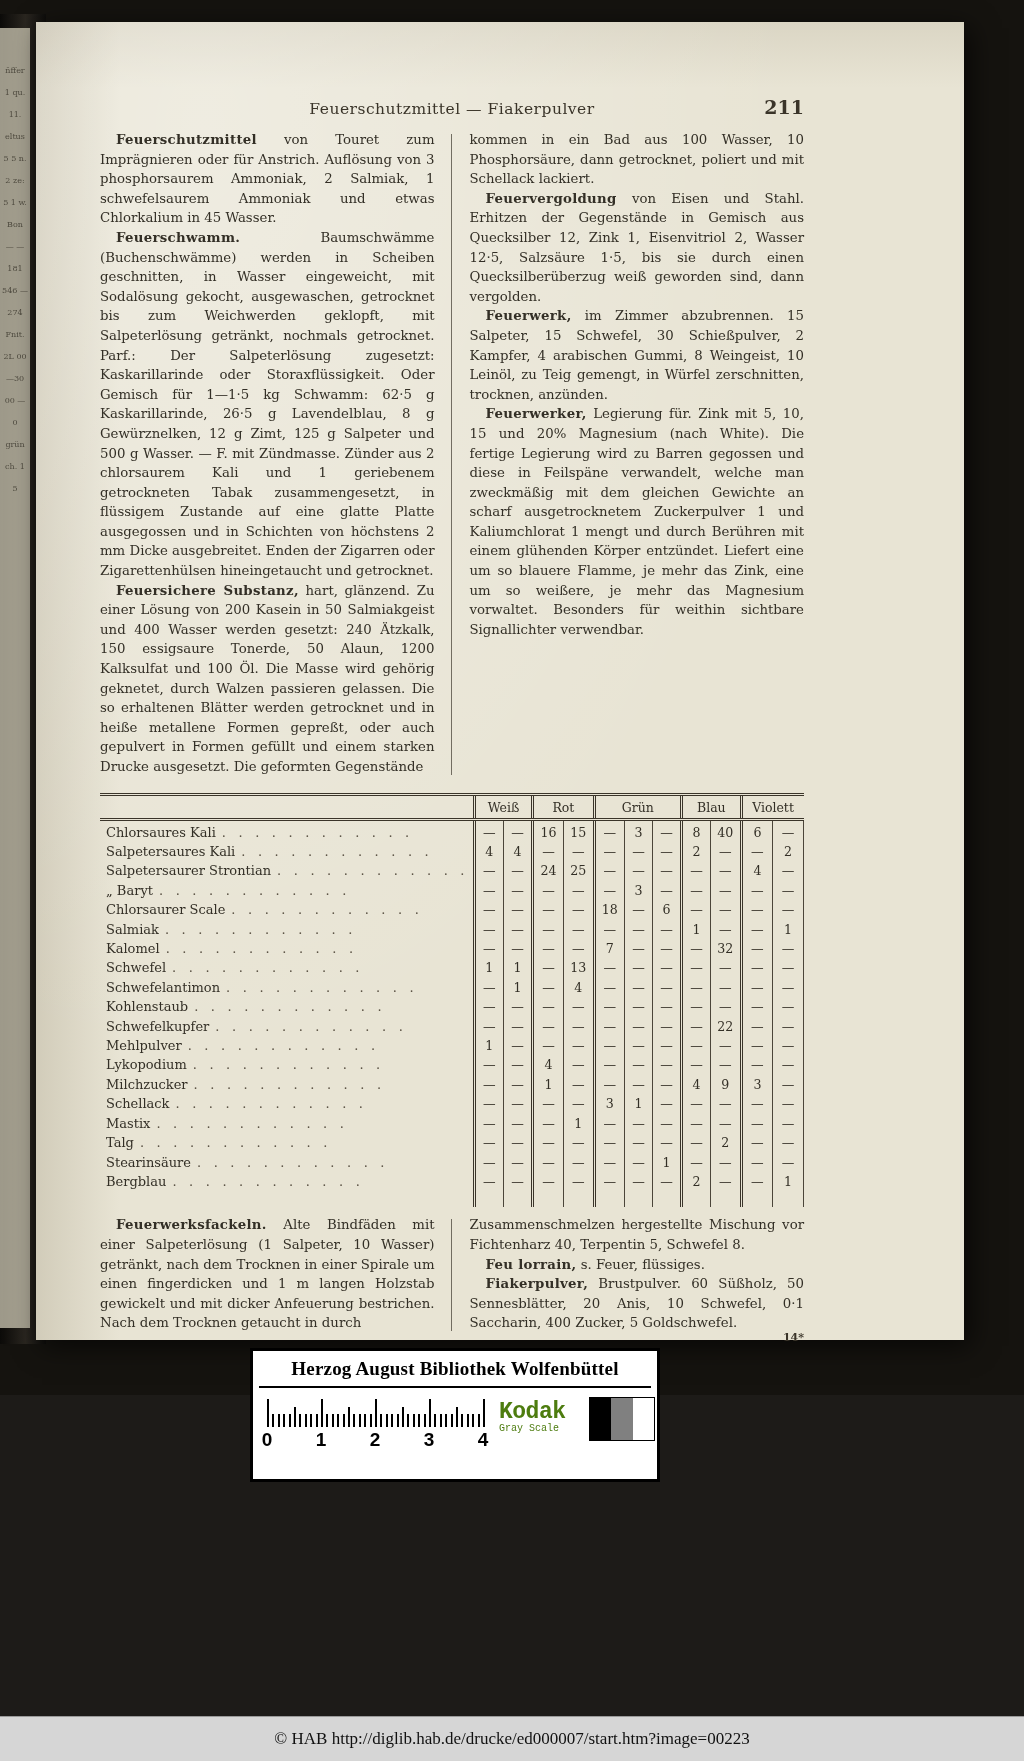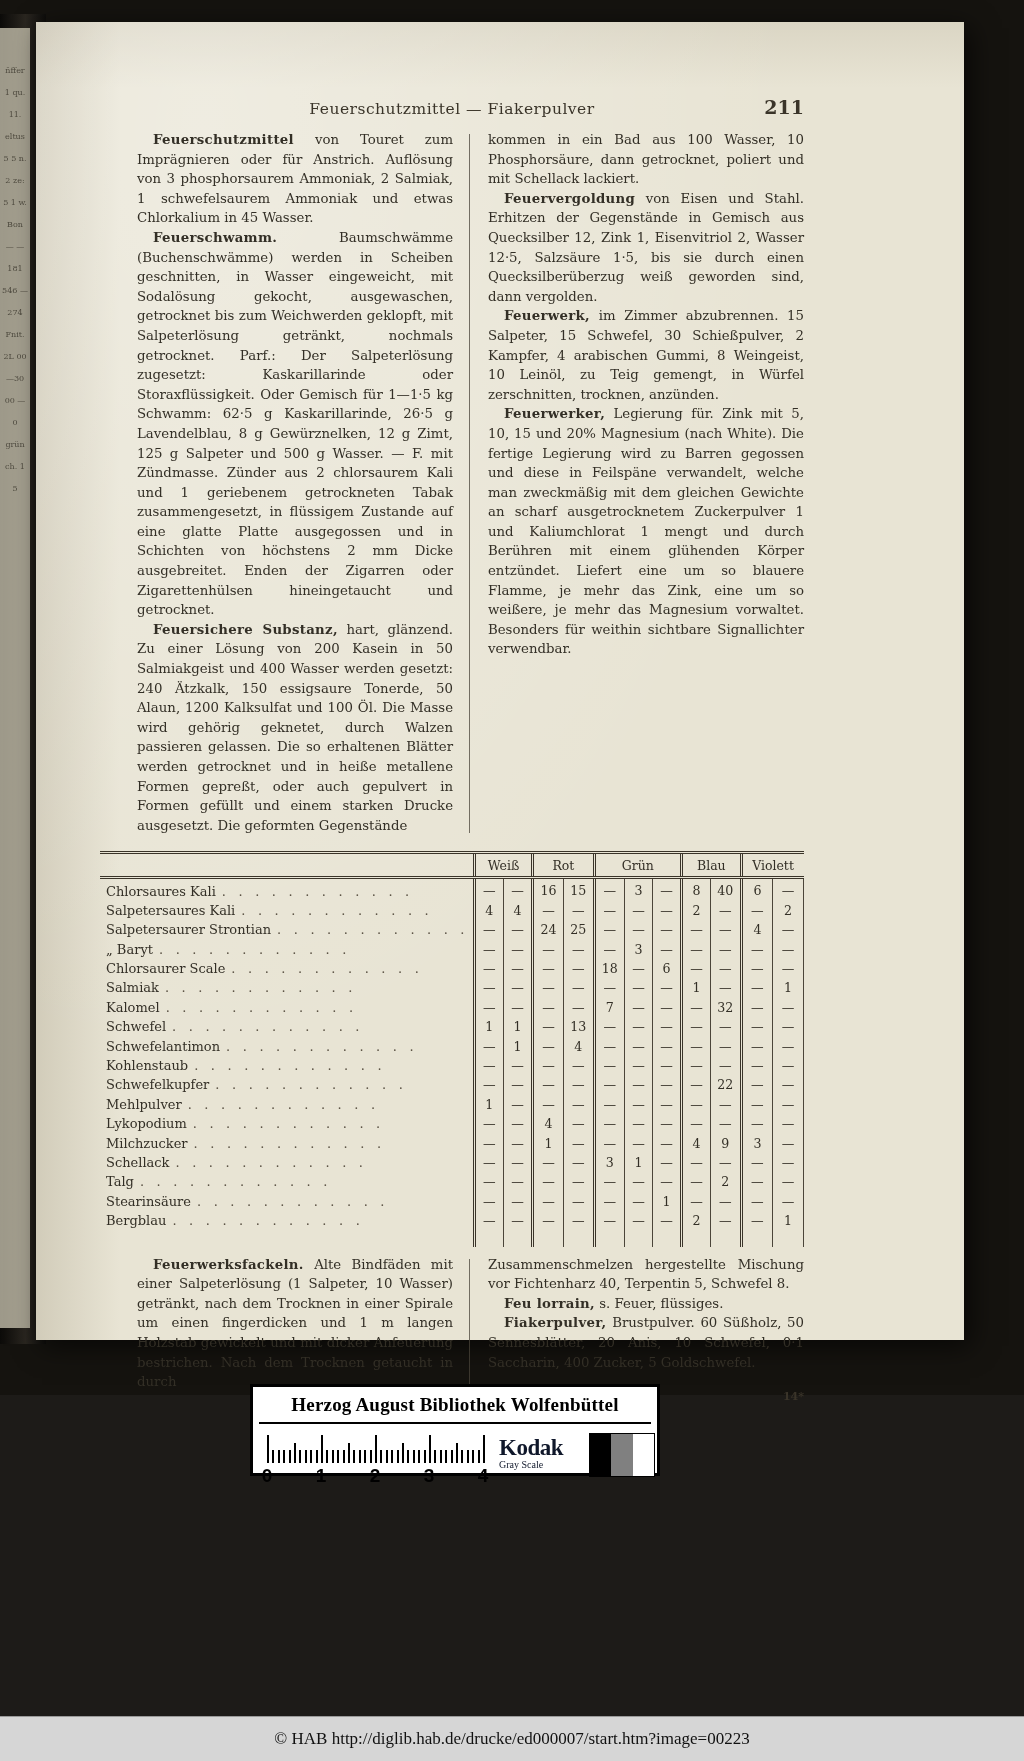--- a/index.html
+++ b/index.html
@@ -96,21 +96,20 @@
     font-weight: 700;
     letter-spacing: 0;
   }
   .runhead .rh-text { font-family: "DejaVu Serif", serif; }
 
   
   .cols {
     position: relative;
     display: flex;
     gap: 0;
-    margin-left: 37px;
   }
   .col {
     width: 336px;
     font-size: 13.3px;
     line-height: 19.6px;
     text-align: justify;
     text-justify: inter-word;
     hyphens: manual;
     color: #332f26;
   }
@@ -191,22 +190,22 @@
   .sig {
     position: absolute;
     right: 0; top: -18px;
     font-size: 11px;
     font-weight: 700;
   }
 
   
   #target {
     position: absolute;
-    left: 250px; top: 1384px;
-    width: 410px; height: 92px;
+    left: 250px; top: 1348px;
+    width: 410px; height: 134px;
     background: #fff;
     border: 3px solid #000;
     box-sizing: border-box;
     font-family: "Liberation Serif", serif;
   }
   #target .title {
     text-align: center;
     font-weight: 700;
     font-size: 19px;
     padding: 7px 0 4px 0;
@@ -239,22 +238,22 @@
   }
   #ruler .labels span {
     position: absolute;
     top: 2px;
     transform: translateX(-50%);
   }
   #kodak {
     position: absolute;
     left: 246px; top: 48px;
     width: 86px;
-    font-family: Liberation Serif, serif;
-    color: #0f172a;
+    font-family: Liberation Mono, monospace;
+    color: #4d7c0f;
   }
   #kodak .brand { font-size: 23px; font-weight: 700; letter-spacing: -.5px; }
   #kodak .sub { font-size: 10px; margin-top: -2px; }
   #patches {
     position: absolute;
     left: 336px; top: 46px;
     width: 66px; height: 44px;
     display: flex;
     border: 1px solid #000;
     box-sizing: border-box;
@@ -547,20 +546,34 @@
                 <td class="num vl vr">—</td>
               </tr>
               <tr>
                 <td class="name"><span>Schellack</span><span class="leaders">. . . . . . . . . . . .</span></td>
                 <td class="num vll">—</td>
                 <td class="num vl">—</td>
                 <td class="num vll">—</td>
                 <td class="num vl">—</td>
                 <td class="num vll">3</td>
                 <td class="num vl">1</td>
+                <td class="num vl">—</td>
+                <td class="num vll">—</td>
+                <td class="num vl">—</td>
+                <td class="num vll">—</td>
+                <td class="num vl vr">—</td>
+              </tr>
+              <tr>
+                <td class="name"><span>Mastix</span><span class="leaders">. . . . . . . . . . . .</span></td>
+                <td class="num vll">—</td>
+                <td class="num vl">—</td>
+                <td class="num vll">—</td>
+                <td class="num vl">1</td>
+                <td class="num vll">—</td>
+                <td class="num vl">—</td>
                 <td class="num vl">—</td>
                 <td class="num vll">—</td>
                 <td class="num vl">—</td>
                 <td class="num vll">—</td>
                 <td class="num vl vr">—</td>
               </tr>
               <tr>
                 <td class="name"><span>Talg</span><span class="leaders">. . . . . . . . . . . .</span></td>
                 <td class="num vll">—</td>
                 <td class="num vl">—</td>

